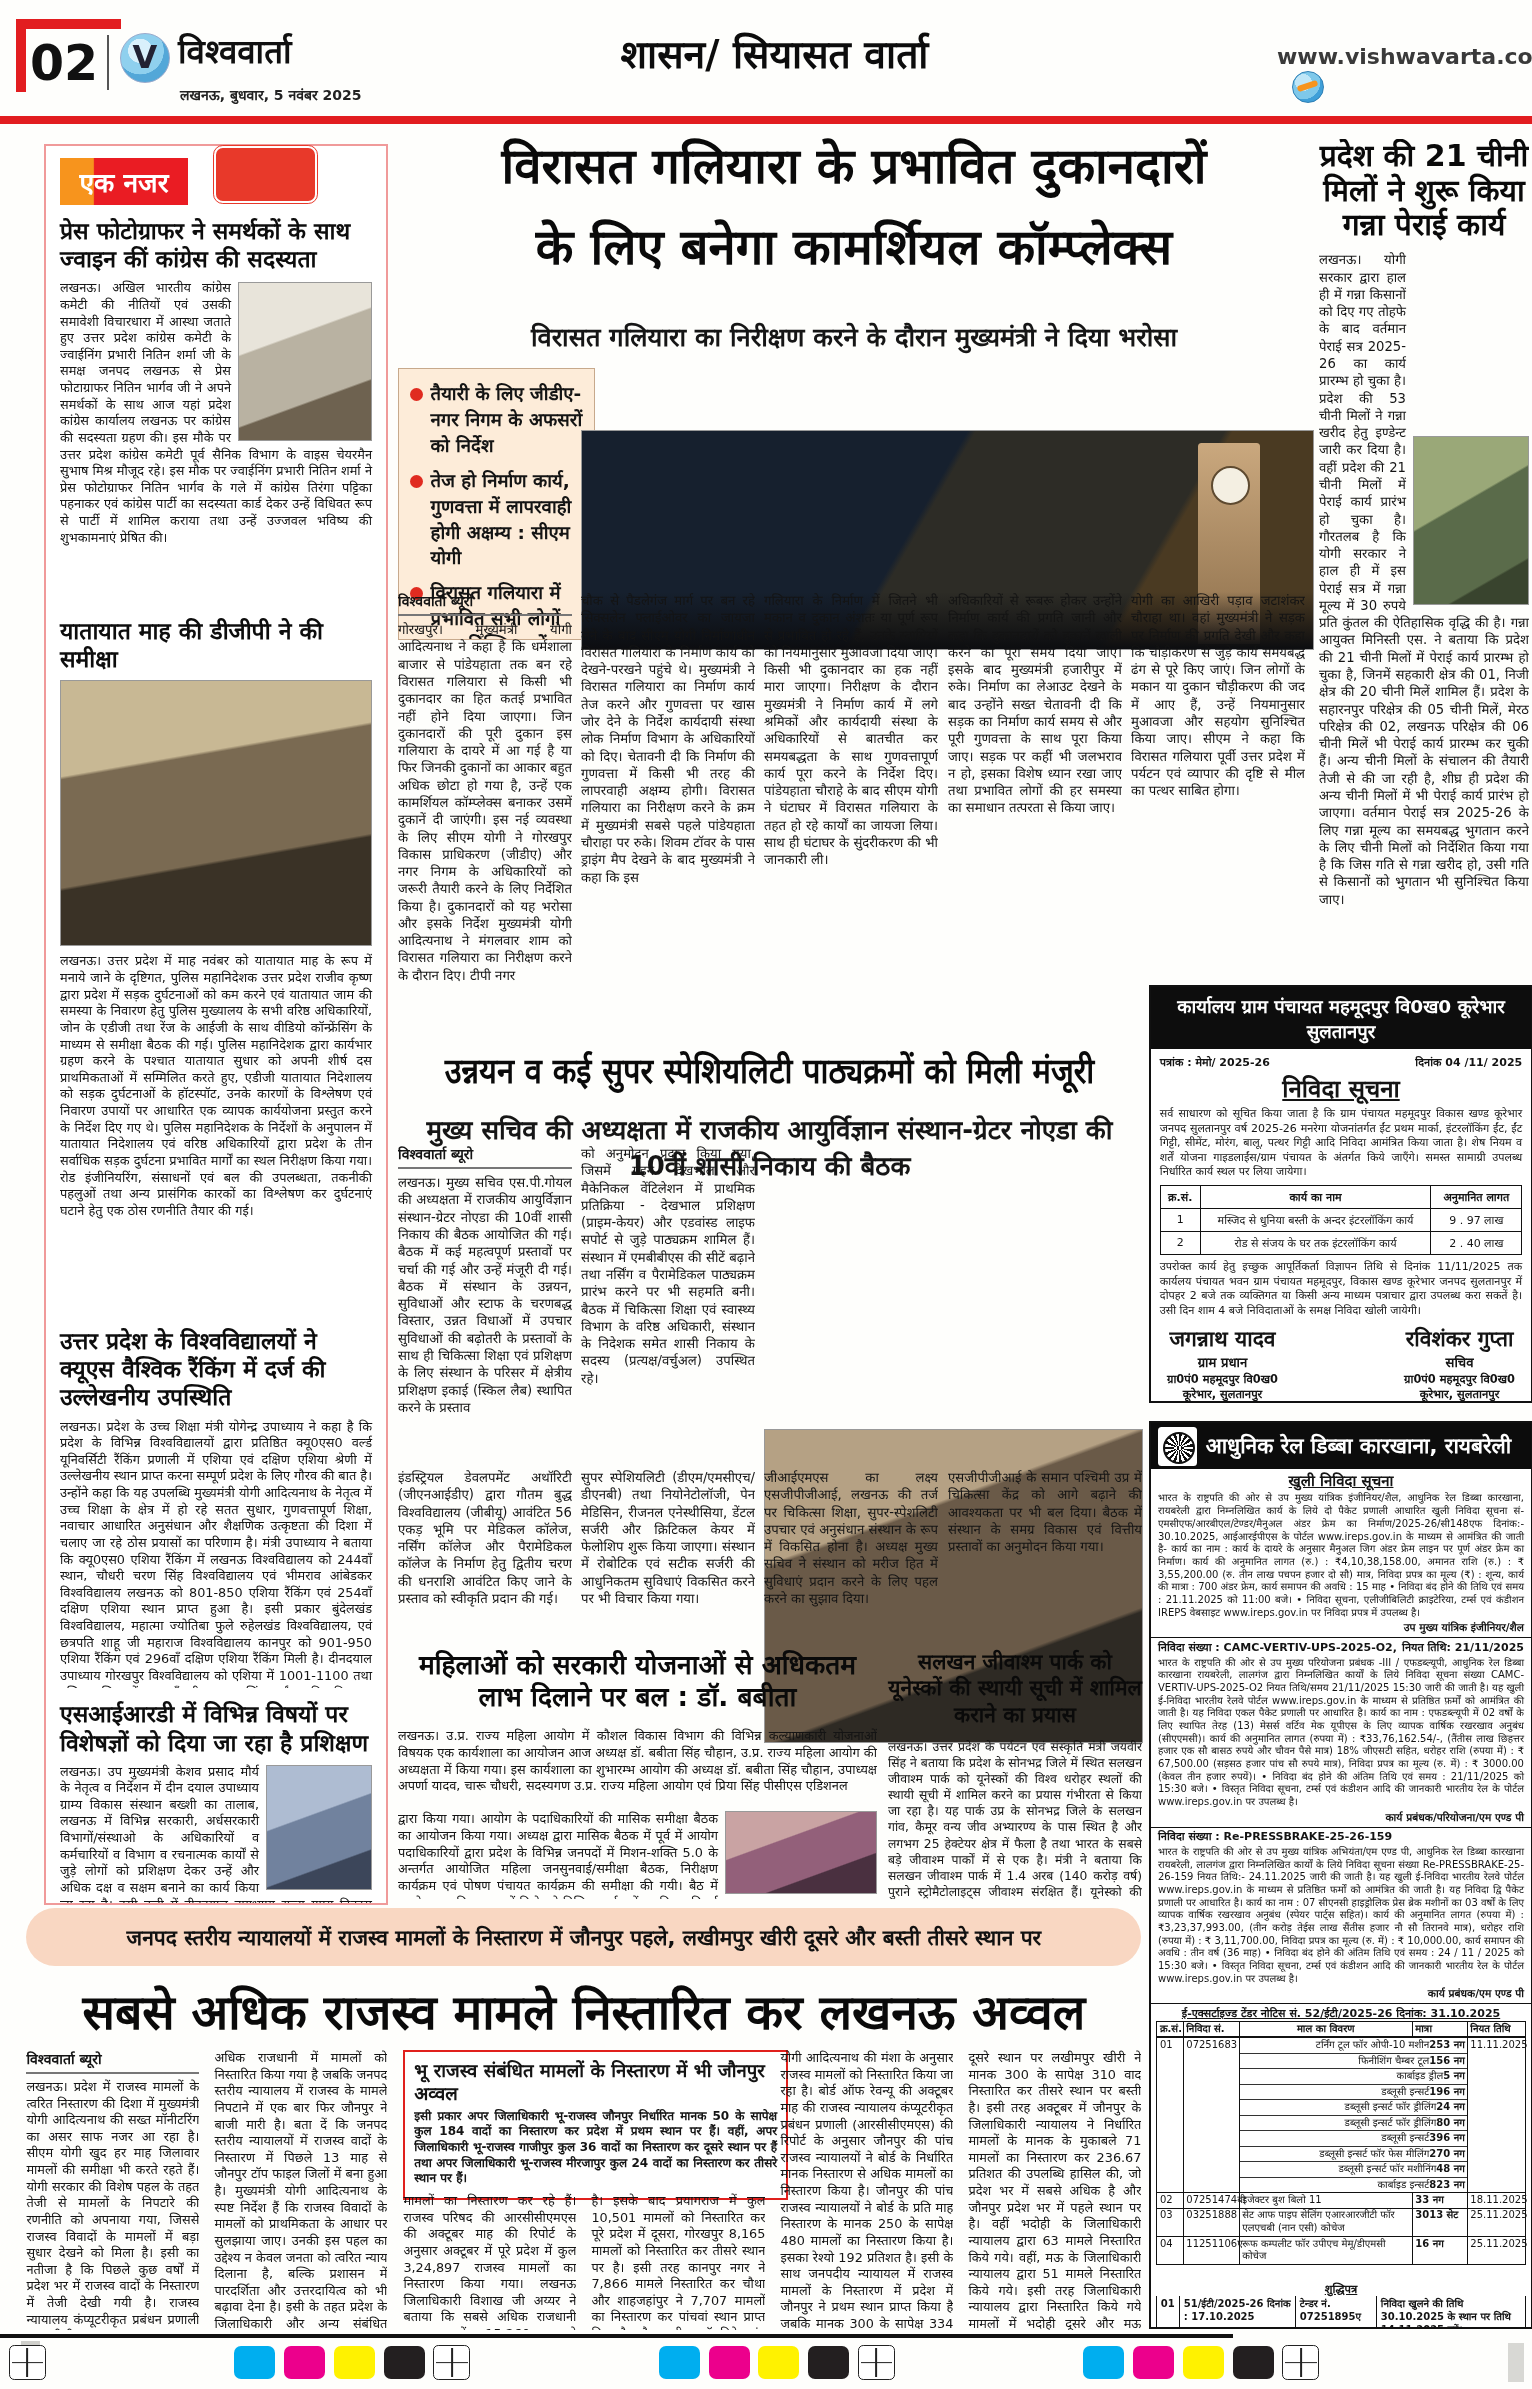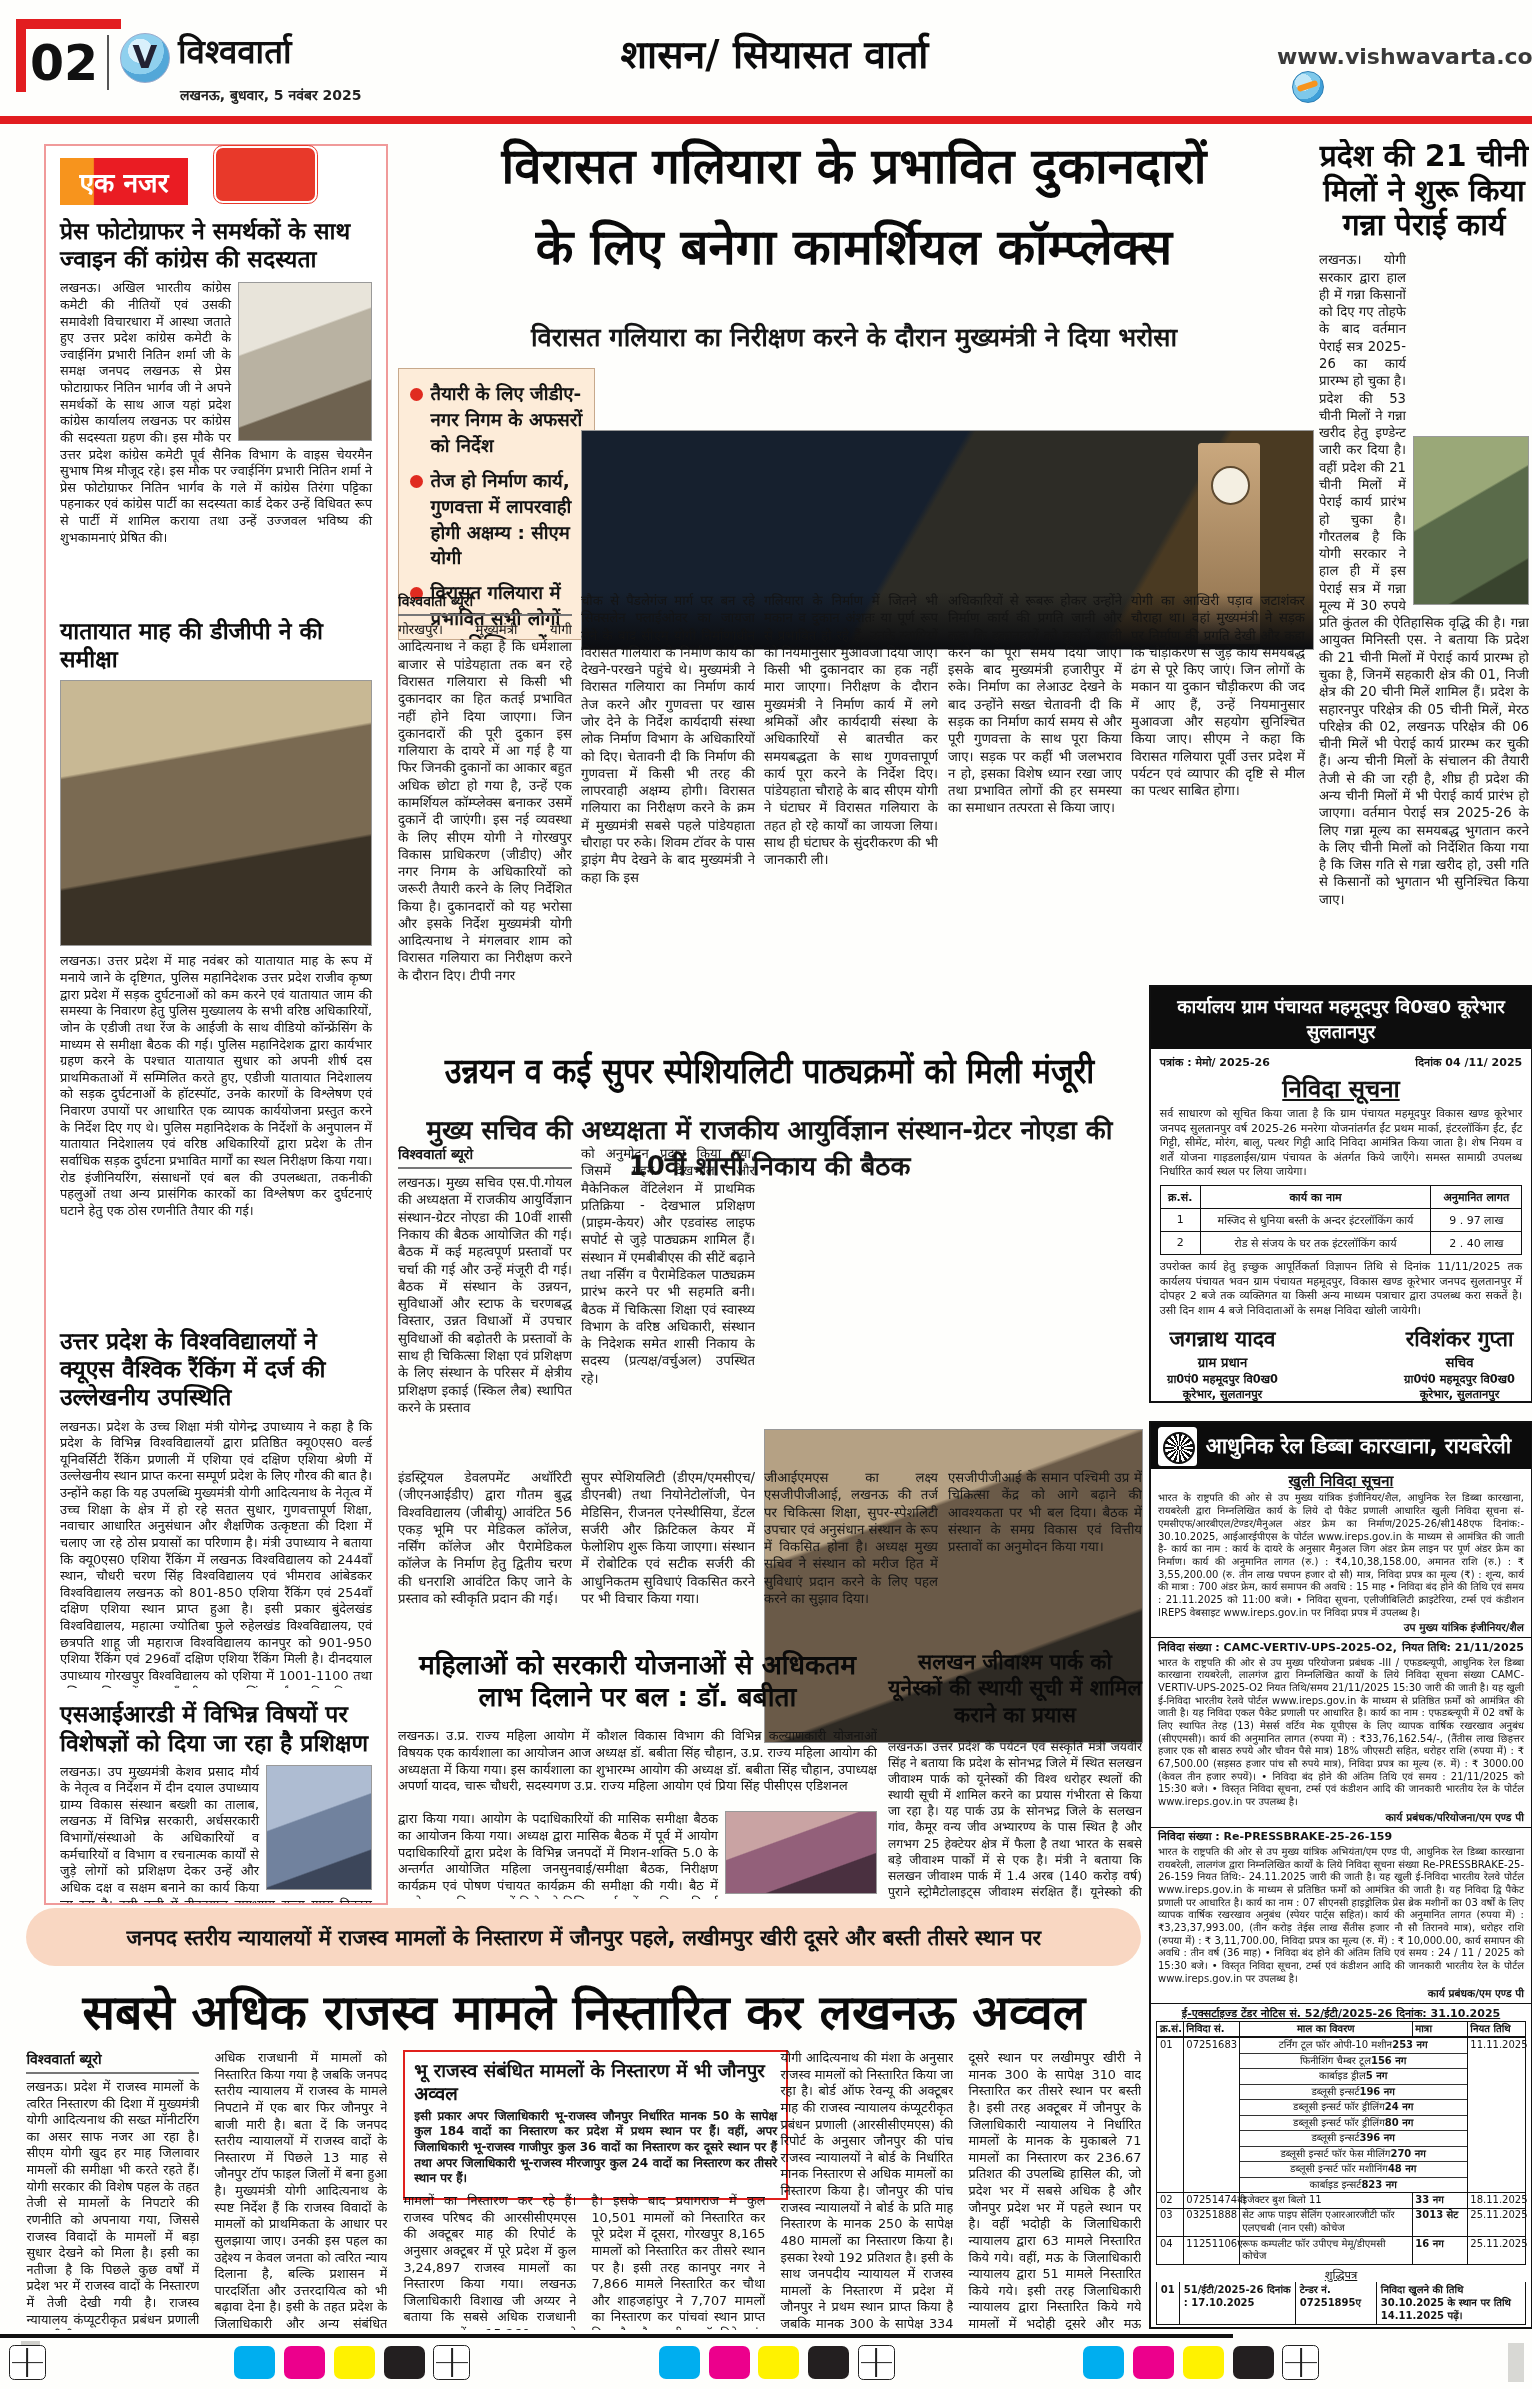--- a/index.html
+++ b/index.html
@@ -71,21 +71,21 @@
   .ad-head .brand{font-size:21px;font-weight:800;}
   .rail-logo{width:39px;height:39px;background:#fff;border-radius:3.5px;position:relative;flex:0 0 auto;}
   .rail-logo::after{content:"";position:absolute;left:5.3px;top:5.3px;width:28px;height:28px;border-radius:50%;border:2.6px solid #111;background:repeating-conic-gradient(#111 0 12deg,#fff 12deg 24deg);}
   .ad-sec{border-bottom:1.8px solid #111;padding:2.6px 7px;}
   .ad-title{font-size:15px;font-weight:800;text-decoration:underline;text-align:center;}
   .ad p{margin:1.8px 0;text-align:justify;}
   .ad .sign{text-align:right;font-weight:800;font-size:10.6px;}
   .ad .thead{font-weight:800;}
   .grid5{display:grid;grid-template-columns:26.4px 56px 1fr 55px 58px;border-left:1.8px solid #111;border-top:1.8px solid #111;}
   .grid5 > div{border-right:1.8px solid #111;border-bottom:1.8px solid #111;padding:0.9px 2.6px;}
-  .subrow{display:flex;justify-content:center;border-bottom:0.9px solid #333;padding:0.9px 1.8px;}
+  .subrow{display:flex;justify-content:flex-end;border-bottom:0.9px solid #333;padding:0.9px 1.8px;}
   .subrow:last-child{border-bottom:none;}
   .corr{display:grid;grid-template-columns:23px 116px 81px 1fr;border-left:1.8px solid #111;border-top:1.8px solid #111;}
   .corr > div{border-right:1.8px solid #111;border-bottom:1.8px solid #111;padding:1.8px 3.5px;font-weight:600;}
   
   .banner{background:#f9d7c2;border-radius:35px;display:flex;align-items:center;justify-content:center;
           font-size:21px;font-weight:800;color:#111;}
   .bot-h{font-size:48px;font-weight:800;color:#0a0a0a;}
   .jaunpur-box{border:2.6px solid #e0201d;background:#fff;padding:7px 8.8px;}
   .jaunpur-box .jt-t{font-size:18.5px;font-weight:800;line-height:1.25;margin-bottom:3.5px;}
   .jaunpur-box .jt-b{font-size:12px;font-weight:600;line-height:1.3;text-align:justify;}
@@ -360,21 +360,21 @@
           </div>
 
           <div class="grid5" style="border-top:none;">
             <div>04</div>
             <div>11251106ए</div>
             <div>रूफ कम्पलीट फॉर उपीएच मेमू/डीएमसी कोचेज</div>
             <div class="bold">16 नग</div>
             <div>25.11.2025</div>
           </div>
         </div>
-      <div class="center" style="font-weight:400;font-size:11.4px;text-decoration:underline;margin-top:3px;">शुद्धिपत्र</div>
+      <div class="center" style="font-weight:700;font-size:11.4px;text-decoration:underline;margin-top:17px;">शुद्धिपत्र</div>
       <div>
 
           <div class="corr" style="border-top:none;">
             <div>01</div>
             <div>51/ईटी/2025-26 दिनांक : 17.10.2025</div>
             <div>टेन्डर नं. 07251895ए</div>
             <div>निविदा खुलने की तिथि 30.10.2025 के स्थान पर तिथि 14.11.2025 पढ़ें।</div>
           </div>
 
         </div>

